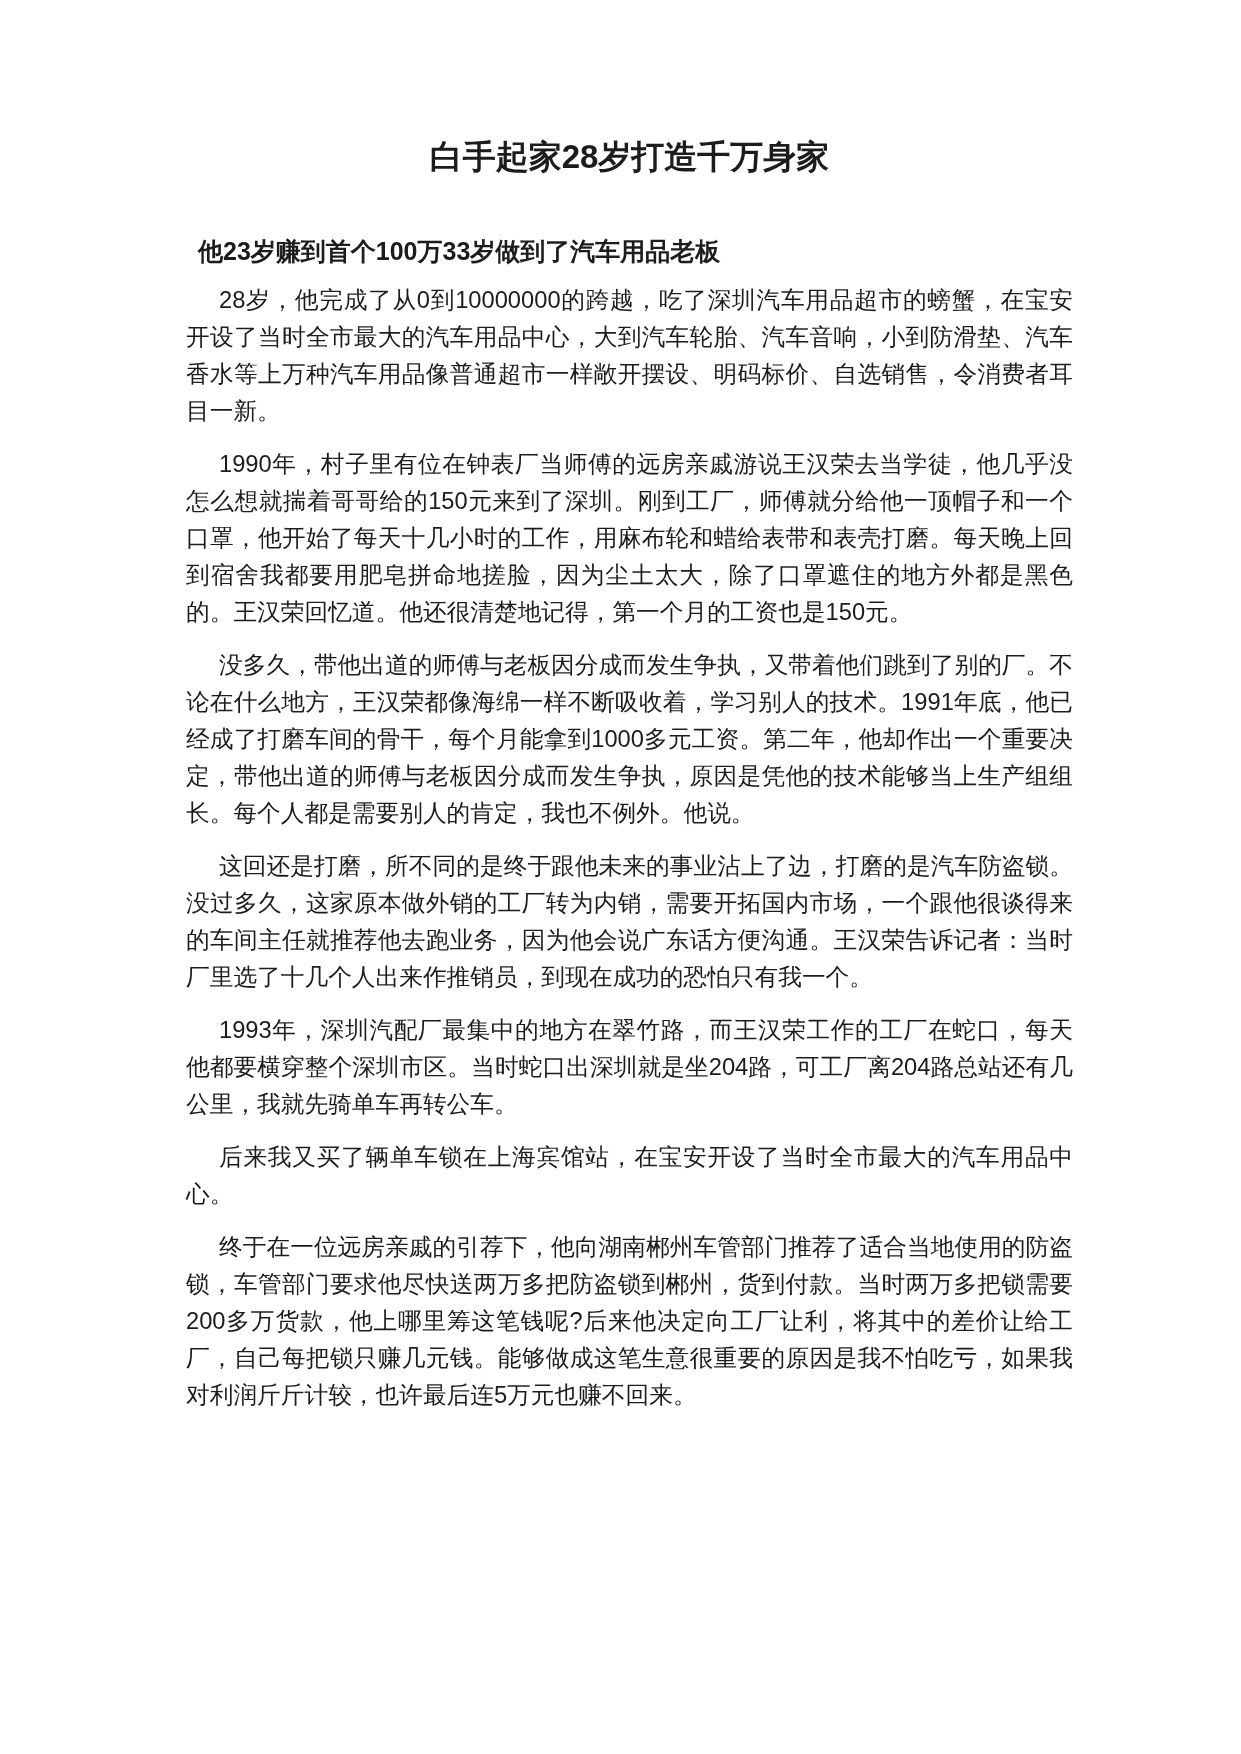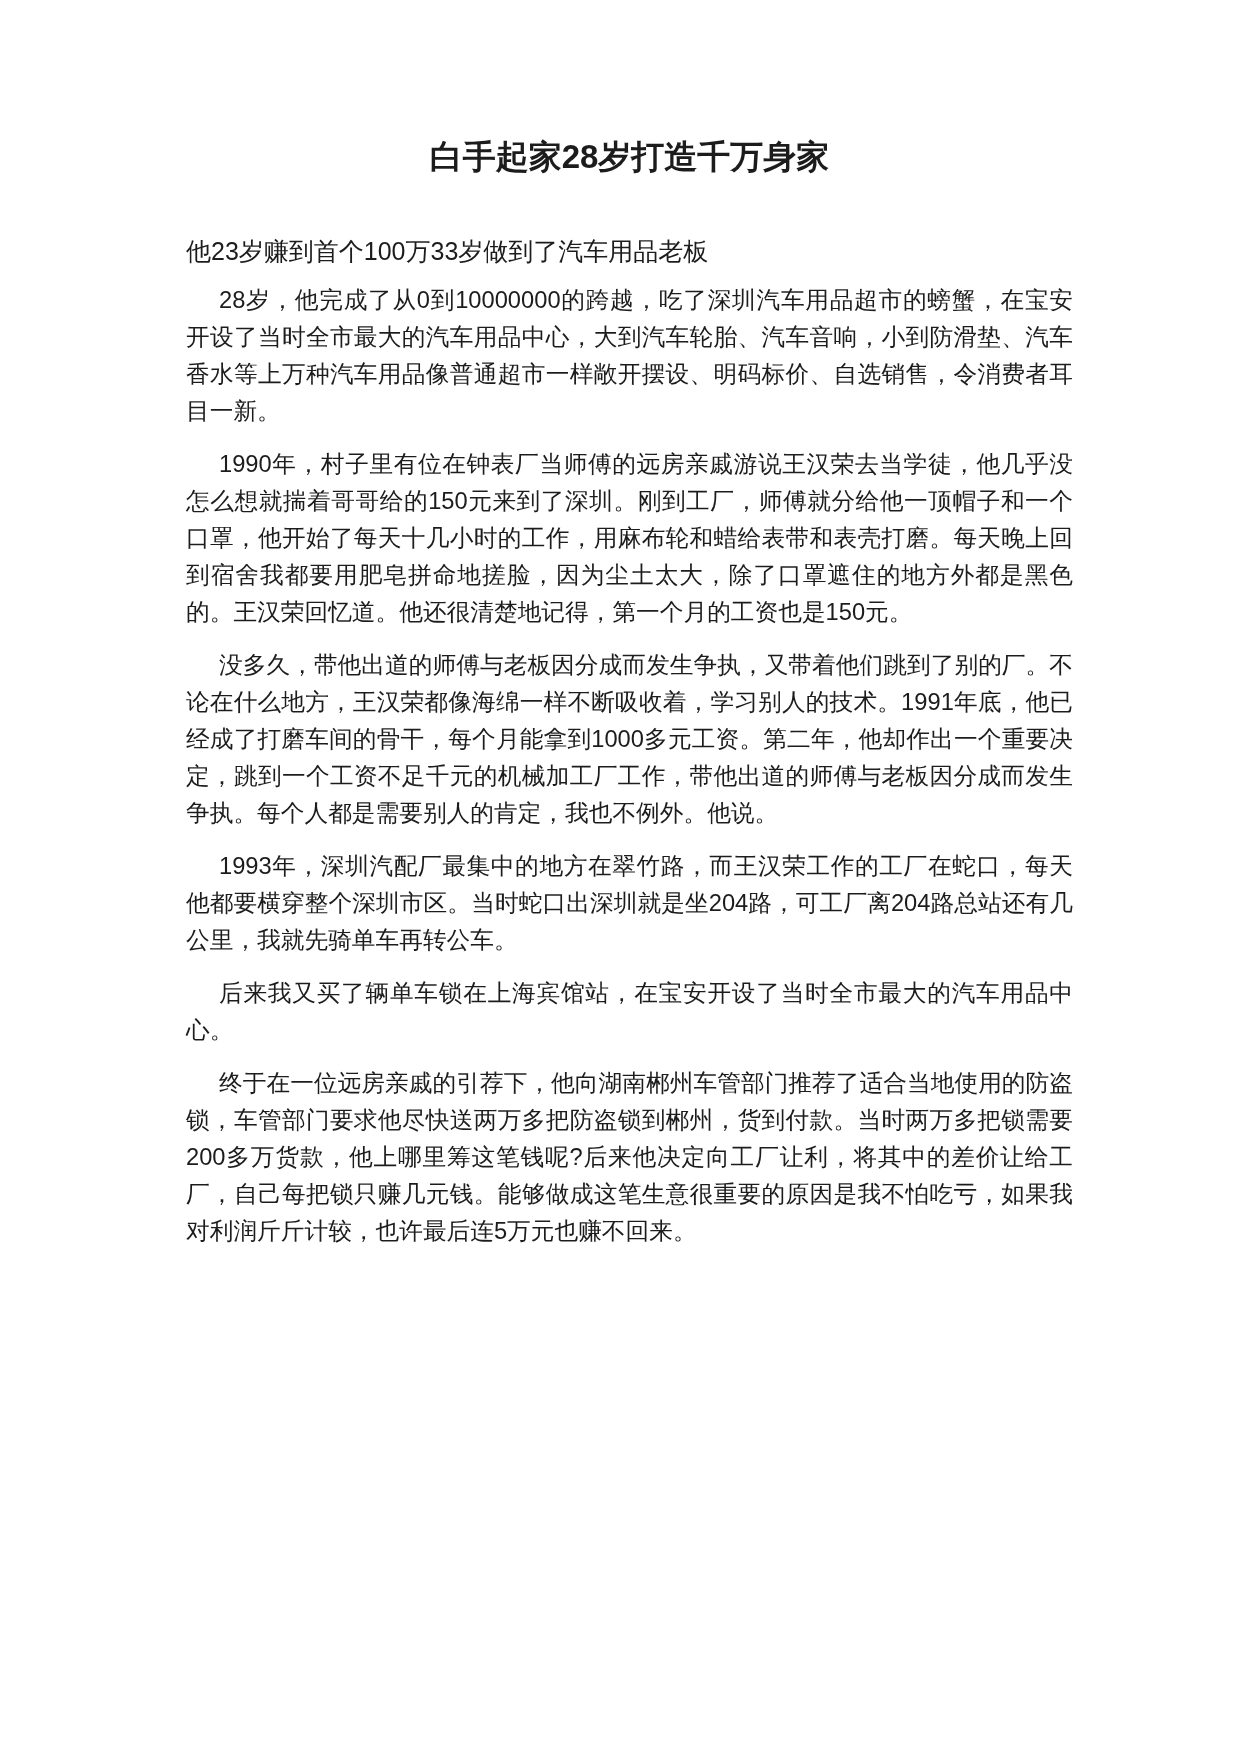--- a/index.html
+++ b/index.html
@@ -20,44 +20,45 @@
   }
   .doc-title {
     font-size: 33px;
     font-weight: bold;
     text-align: center;
     line-height: 40px;
     margin: 0 0 59px 0;
   }
   .section-heading {
     font-size: 25px;
-    font-weight: normal;
+    font-weight: bold;
     line-height: 30px;
-    margin: 16px 0;
+    margin: 16px 12px;
     text-indent: 0;
   }
   .para {
     font-size: 23.7px;
     line-height: 37px;
     margin: 16px 0 12px 0;
     text-indent: 33px;
     text-align: justify;
   }
 </style>
 </head>
 <body>
 
 <div class="page">
   <h1 class="doc-title">白手起家28岁打造千万身家</h1>
 
   <div>
     <h2 class="section-heading">他23岁赚到首个100万33岁做到了汽车用品老板</h2>
     <p class="para">28岁，他完成了从0到10000000的跨越，吃了深圳汽车用品超市的螃蟹，在宝安开设了当时全市最大的汽车用品中心，大到汽车轮胎、汽车音响，小到防滑垫、汽车香水等上万种汽车用品像普通超市一样敞开摆设、明码标价、自选销售，令消费者耳目一新。</p>
     <p class="para">1990年，村子里有位在钟表厂当师傅的远房亲戚游说王汉荣去当学徒，他几乎没怎么想就揣着哥哥给的150元来到了深圳。刚到工厂，师傅就分给他一顶帽子和一个口罩，他开始了每天十几小时的工作，用麻布轮和蜡给表带和表壳打磨。每天晚上回到宿舍我都要用肥皂拼命地搓脸，因为尘土太大，除了口罩遮住的地方外都是黑色的。王汉荣回忆道。他还很清楚地记得，第一个月的工资也是150元。</p>
-    <p class="para">没多久，带他出道的师傅与老板因分成而发生争执，又带着他们跳到了别的厂。不论在什么地方，王汉荣都像海绵一样不断吸收着，学习别人的技术。1991年底，他已经成了打磨车间的骨干，每个月能拿到1000多元工资。第二年，他却作出一个重要决定，跳到一个工资不足千元的机械加工厂工作，带他出道的师傅与老板因分成而发生争执。每个人都是需要别人的肯定，我也不例外。他说。</p>
+    <p class="para">没多久，带他出道的师傅与老板因分成而发生争执，又带着他们跳到了别的厂。不论在什么地方，王汉荣都像海绵一样不断吸收着，学习别人的技术。1991年底，他已经成了打磨车间的骨干，每个月能拿到1000多元工资。第二年，他却作出一个重要决定，带他出道的师傅与老板因分成而发生争执，原因是凭他的技术能够当上生产组组长。每个人都是需要别人的肯定，我也不例外。他说。</p>
+    <p class="para">这回还是打磨，所不同的是终于跟他未来的事业沾上了边，打磨的是汽车防盗锁。没过多久，这家原本做外销的工厂转为内销，需要开拓国内市场，一个跟他很谈得来的车间主任就推荐他去跑业务，因为他会说广东话方便沟通。王汉荣告诉记者：当时厂里选了十几个人出来作推销员，到现在成功的恐怕只有我一个。</p>
   </div>
 
   <div>
     <p class="para">1993年，深圳汽配厂最集中的地方在翠竹路，而王汉荣工作的工厂在蛇口，每天他都要横穿整个深圳市区。当时蛇口出深圳就是坐204路，可工厂离204路总站还有几公里，我就先骑单车再转公车。</p>
     <p class="para">后来我又买了辆单车锁在上海宾馆站，在宝安开设了当时全市最大的汽车用品中心。</p>
     <p class="para">终于在一位远房亲戚的引荐下，他向湖南郴州车管部门推荐了适合当地使用的防盗锁，车管部门要求他尽快送两万多把防盗锁到郴州，货到付款。当时两万多把锁需要200多万货款，他上哪里筹这笔钱呢?后来他决定向工厂让利，将其中的差价让给工厂，自己每把锁只赚几元钱。能够做成这笔生意很重要的原因是我不怕吃亏，如果我对利润斤斤计较，也许最后连5万元也赚不回来。</p>
   </div>
 </div>
 
 </body></html>

